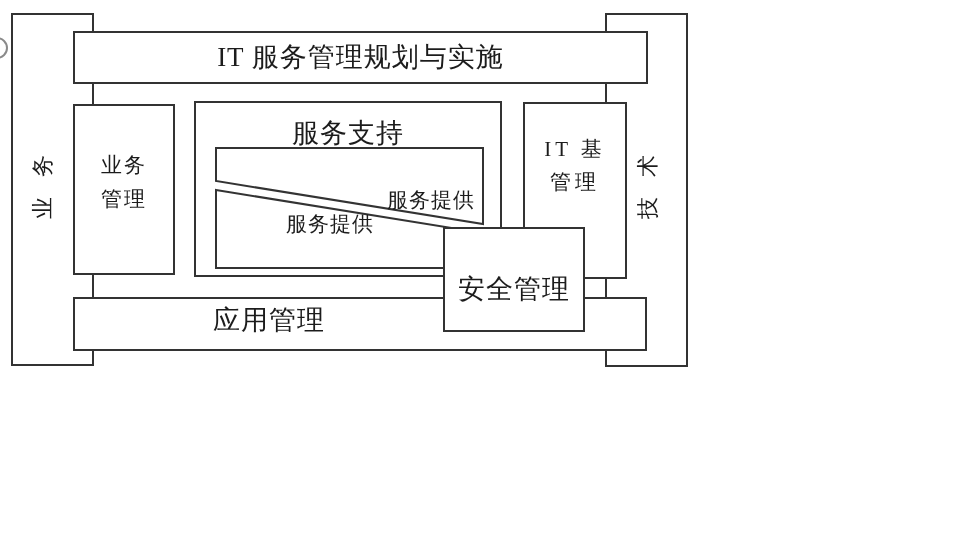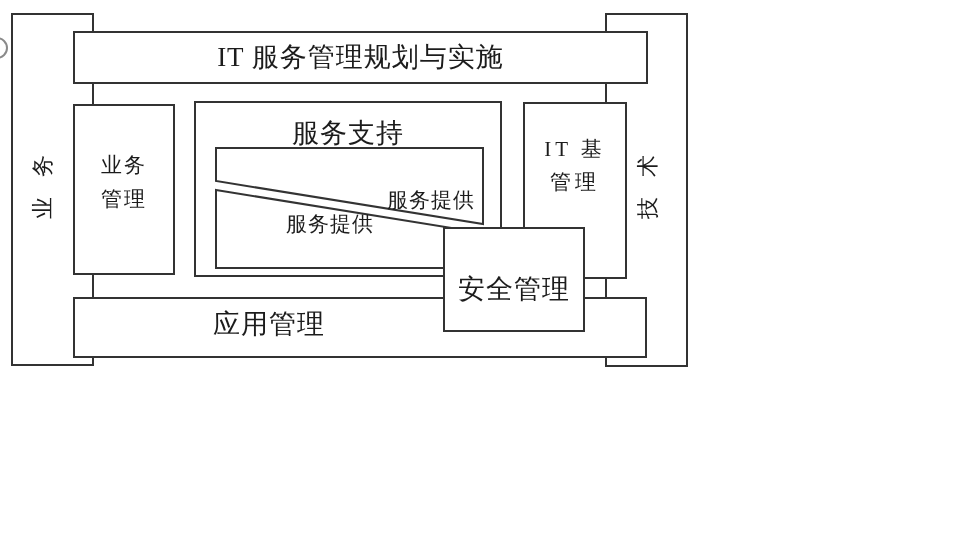--- a/index.html
+++ b/index.html
@@ -43,21 +43,21 @@
   
   .float-label{position:absolute;transform:translate(-50%,-50%);font-size:21px;letter-spacing:1px;white-space:nowrap;line-height:1;}
   .support-label{left:431px;top:200px;}
   .delivery-label{left:286px;top:224px;margin-left:44px;}
   
   .infra-box{left:523px;top:102px;width:104px;height:177px;
     display:flex;flex-direction:column;align-items:center;justify-content:center;
     padding-bottom:50px;}
   .infra-box .line{font-size:21px;letter-spacing:4px;line-height:33px;white-space:nowrap;}
   
-  .app-bar{left:73px;top:297px;width:574px;height:61px;
+  .app-bar{left:73px;top:297px;width:574px;height:54px;
     display:flex;align-items:center;padding-left:138px;padding-bottom:7px;}
   
   .sec-box{left:443px;top:227px;width:142px;height:105px;
     display:flex;justify-content:center;align-items:center;padding-top:20px;}
   
   .overlay{position:absolute;left:0;top:0;pointer-events:none;}
   
   .edge-fragment{
     position:absolute;left:-14px;top:37px;width:18px;height:18px;
     border:2px solid #8a8a8a;border-radius:50%;background:transparent;

